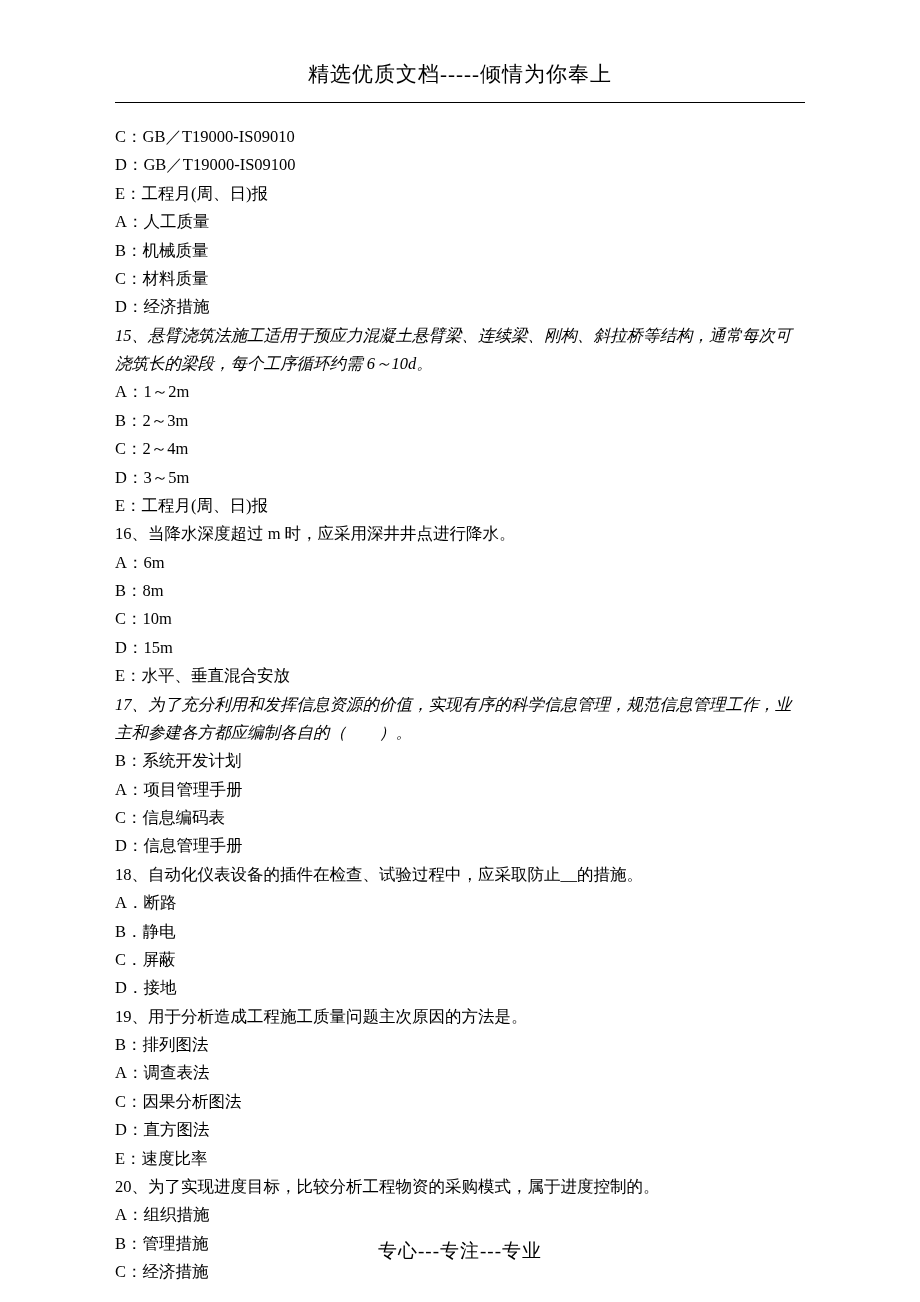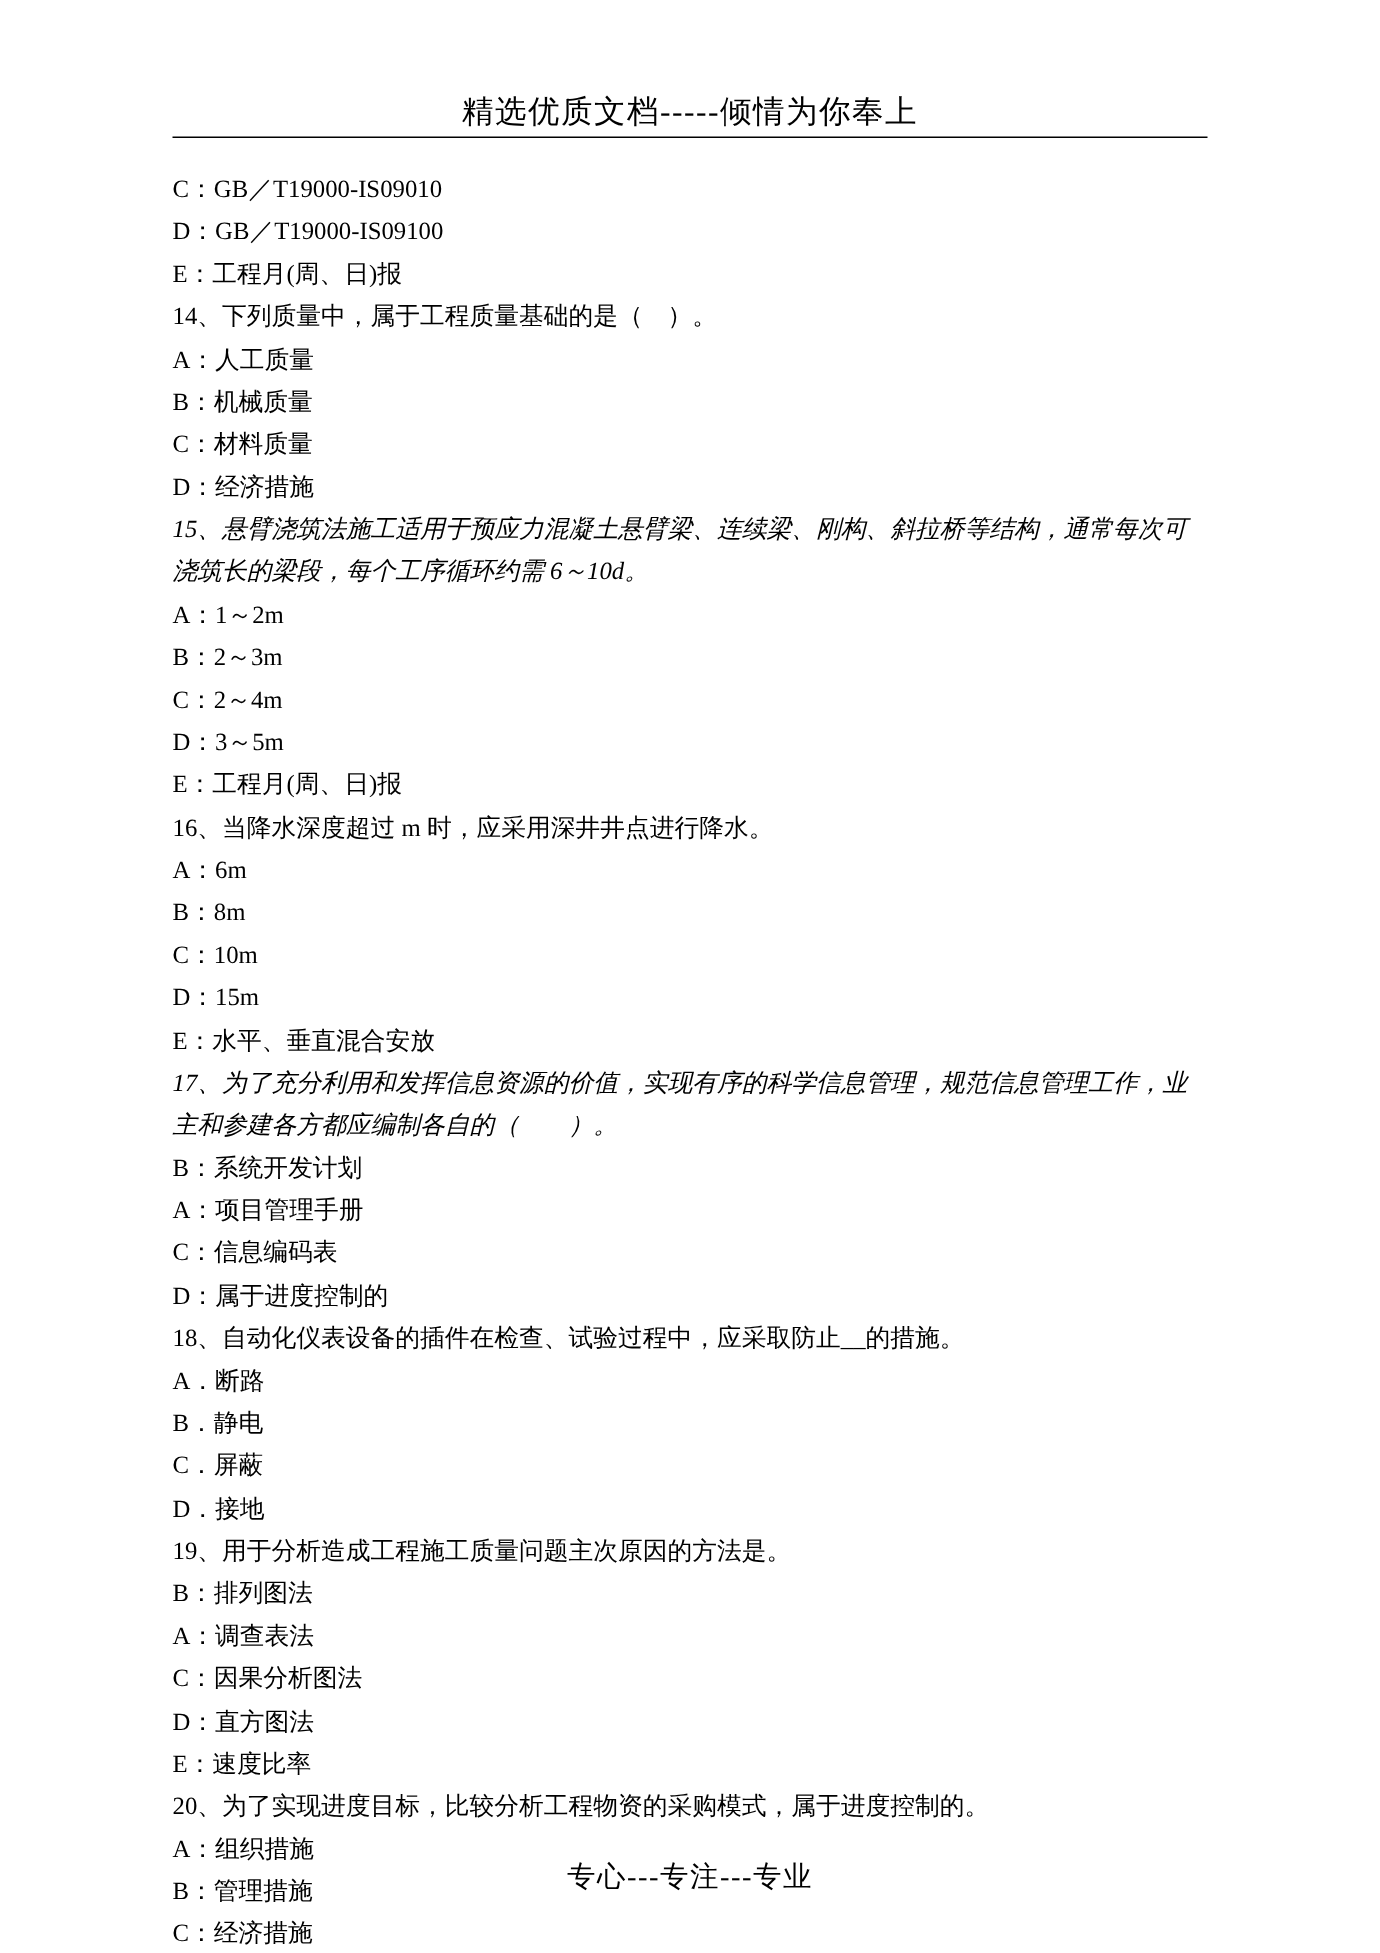--- a/index.html
+++ b/index.html
@@ -12,21 +12,21 @@
       font-family: "SimSun", "宋体", serif;
       width: 920px;
       height: 1302px;
       position: relative;
       padding: 60px 115px 40px 115px;
     }
     .header {
       text-align: center;
       font-size: 21px;
       color: #000;
-      padding-bottom: 3px;
+      padding-bottom: 14px;
       border-bottom: 1.5px solid #000;
       margin-bottom: 20px;
       letter-spacing: 1px;
     }
     .content {
       font-size: 16.5px;
       line-height: 1.72;
       color: #000;
     }
     .line {
@@ -49,42 +49,41 @@
   </style>
 </head>
 <body>
 
 <div class="header">精选优质文档-----倾情为你奉上</div>
 
 <div class="content">
   <div class="line">C：GB／T19000-IS09010</div>
   <div class="line">D：GB／T19000-IS09100</div>
   <div class="line">E：工程月(周、日)报</div>
-  <div class="line">14、下列质量中，属于工程质量基础的是（　）。</div>
   <div class="line">A：人工质量</div>
   <div class="line">B：机械质量</div>
   <div class="line">C：材料质量</div>
   <div class="line">D：经济措施</div>
   <div class="line-wrap">15、悬臂浇筑法施工适用于预应力混凝土悬臂梁、连续梁、刚构、斜拉桥等结构，通常每次可浇筑长的梁段，每个工序循环约需 6～10d。</div>
   <div class="line">A：1～2m</div>
   <div class="line">B：2～3m</div>
   <div class="line">C：2～4m</div>
   <div class="line">D：3～5m</div>
   <div class="line">E：工程月(周、日)报</div>
   <div class="line">16、当降水深度超过 m 时，应采用深井井点进行降水。</div>
   <div class="line">A：6m</div>
   <div class="line">B：8m</div>
   <div class="line">C：10m</div>
   <div class="line">D：15m</div>
   <div class="line">E：水平、垂直混合安放</div>
   <div class="line-wrap">17、为了充分利用和发挥信息资源的价值，实现有序的科学信息管理，规范信息管理工作，业主和参建各方都应编制各自的（　　）。</div>
   <div class="line">B：系统开发计划</div>
   <div class="line">A：项目管理手册</div>
   <div class="line">C：信息编码表</div>
-  <div class="line">D：属于进度控制的</div>
+  <div class="line">D：信息管理手册</div>
   <div class="line">18、自动化仪表设备的插件在检查、试验过程中，应采取防止__的措施。</div>
   <div class="line">A．断路</div>
   <div class="line">B．静电</div>
   <div class="line">C．屏蔽</div>
   <div class="line">D．接地</div>
   <div class="line">19、用于分析造成工程施工质量问题主次原因的方法是。</div>
   <div class="line">B：排列图法</div>
   <div class="line">A：调查表法</div>
   <div class="line">C：因果分析图法</div>
   <div class="line">D：直方图法</div>

